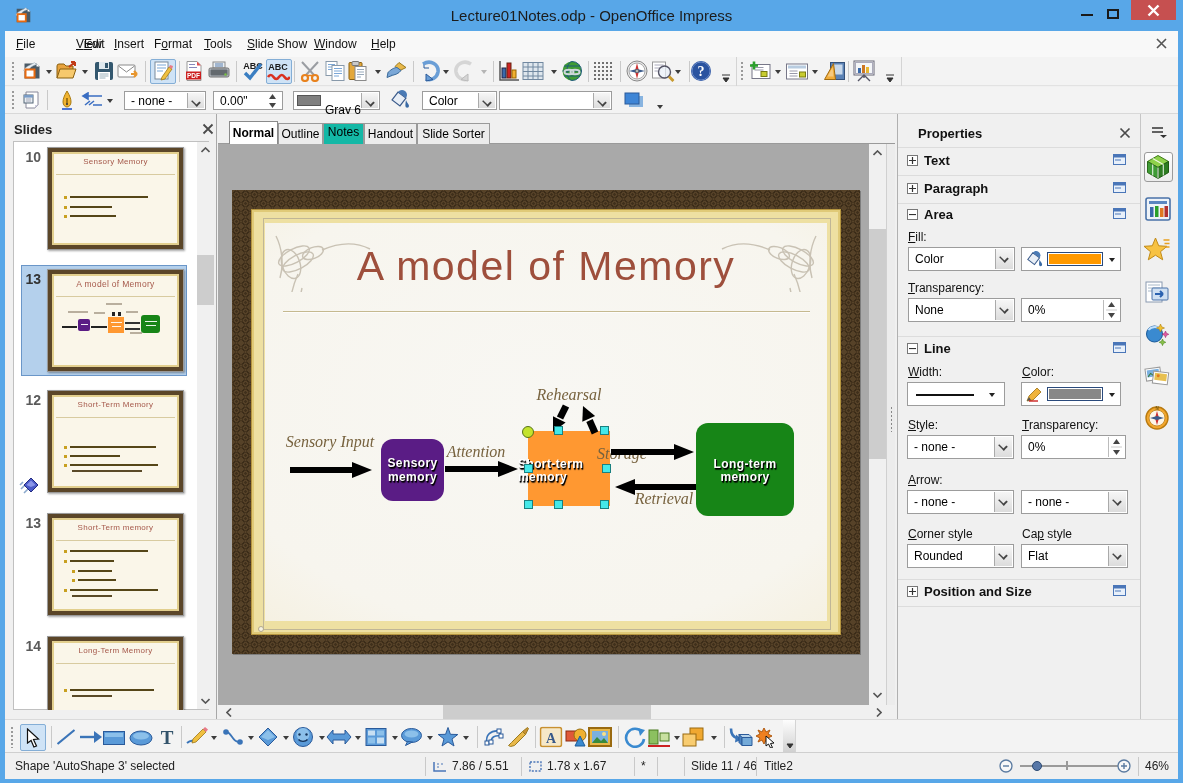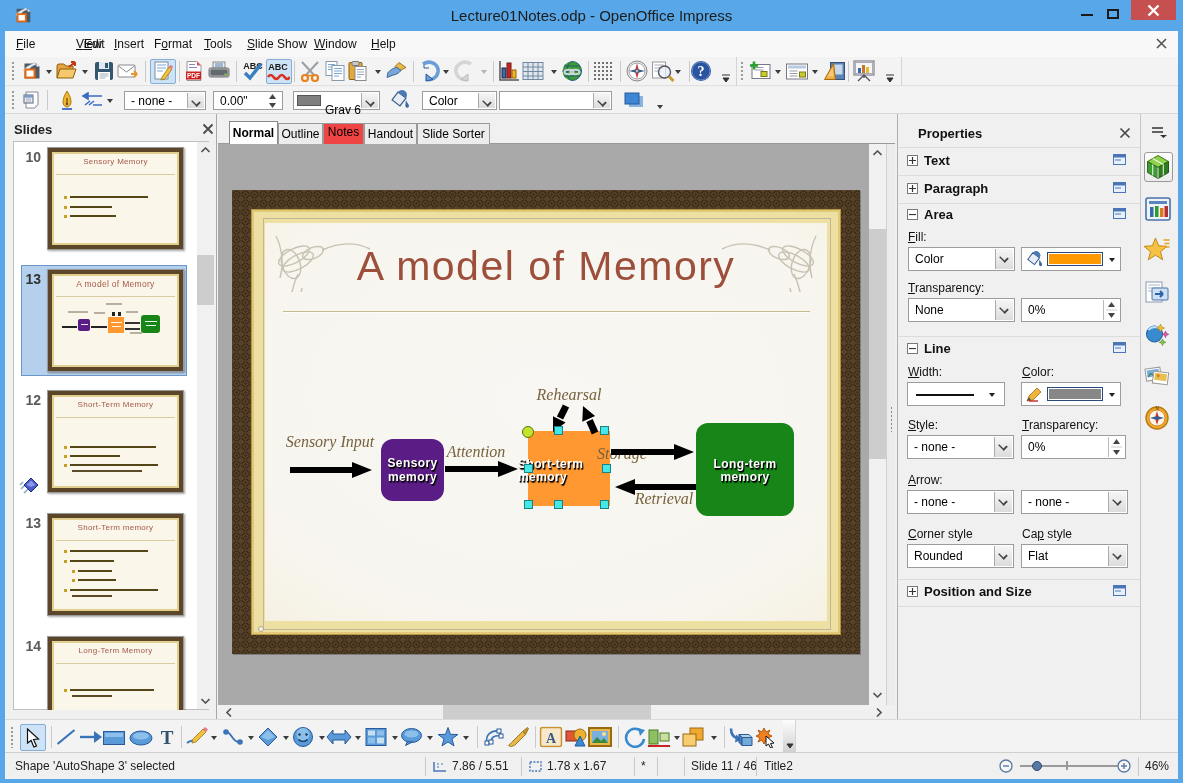--- a/index.html
+++ b/index.html
@@ -417,21 +417,21 @@
         <path d="M0.5 1 L4.5 5 L8.5 1" stroke="#555" stroke-width="1.6" fill="none"></path>
       </svg>
   </div>
 </div>
 
 <div id="canvas" class="abs" style="left:218px;top:114px;width:677px;height:605px;background:#f0f0f0;">
 
   <div class="abs" style="left:0;top:29px;width:677px;height:1px;background:#9a9a9a;"></div>
   <div class="abs" style="left:11px;top:7px;width:49px;height:23px;background:#fff;border:1px solid #8a8a8a;border-bottom:none;z-index:3;font-size:12px;font-weight:bold;text-align:center;padding-top:4px;">Normal</div>
   <div class="abs" style="left:60px;top:9px;width:45px;height:21px;background:#ececec;border:1px solid #9a9a9a;border-bottom:none;font-size:12px;text-align:center;padding-top:3px;">Outline</div>
-  <div class="abs" style="left:105px;top:9px;width:41px;height:21px;background:#ef4444;border:1px solid #9a9a9a;border-bottom:none;font-size:12px;text-align:center;padding-top:1px;">Notes</div>
+  <div class="abs" style="left:105px;top:9px;width:41px;height:21px;background:#14b8a6;border:1px solid #9a9a9a;border-bottom:none;font-size:12px;text-align:center;padding-top:1px;">Notes</div>
   <div class="abs" style="left:146px;top:9px;width:53px;height:21px;background:#ececec;border:1px solid #9a9a9a;border-bottom:none;font-size:12px;text-align:center;padding-top:3px;">Handout</div>
   <div class="abs" style="left:199px;top:9px;width:73px;height:21px;background:#ececec;border:1px solid #9a9a9a;border-bottom:none;font-size:12px;text-align:center;padding-top:3px;">Slide Sorter</div>
 
   <div class="abs" style="left:0;top:30px;width:651px;height:561px;background:#a9a9a9;"></div>
 
   <div id="slide" class="abs" style="left:14px;top:76px;width:628px;height:464px;box-shadow:1px 1px 0 #7e7e7e;">
 
     <div class="abs" style="left:0;top:0;width:628px;height:464px;background-color:#564228;background-image:radial-gradient(circle at 4.5px 4.5px,rgba(30,20,8,.4) 1.1px,transparent 1.5px,transparent 2.5px,rgba(30,20,8,.32) 2.9px,rgba(30,20,8,.32) 3.5px,transparent 3.9px),radial-gradient(circle at 0px 0px,transparent 2.5px,rgba(30,20,8,.32) 2.9px,rgba(30,20,8,.32) 3.5px,transparent 3.9px),radial-gradient(circle at 9px 0px,transparent 2.5px,rgba(30,20,8,.32) 2.9px,rgba(30,20,8,.32) 3.5px,transparent 3.9px),radial-gradient(circle at 0px 9px,transparent 2.5px,rgba(30,20,8,.32) 2.9px,rgba(30,20,8,.32) 3.5px,transparent 3.9px),radial-gradient(circle at 9px 9px,transparent 2.5px,rgba(30,20,8,.32) 2.9px,rgba(30,20,8,.32) 3.5px,transparent 3.9px);background-size:9px 9px;"></div>
 
     <div class="abs" style="left:19px;top:19px;width:590px;height:426px;background:#eee0a2;border:1px solid #b5953f;box-shadow:inset 0 0 0 2px #e0ca78;"></div>

